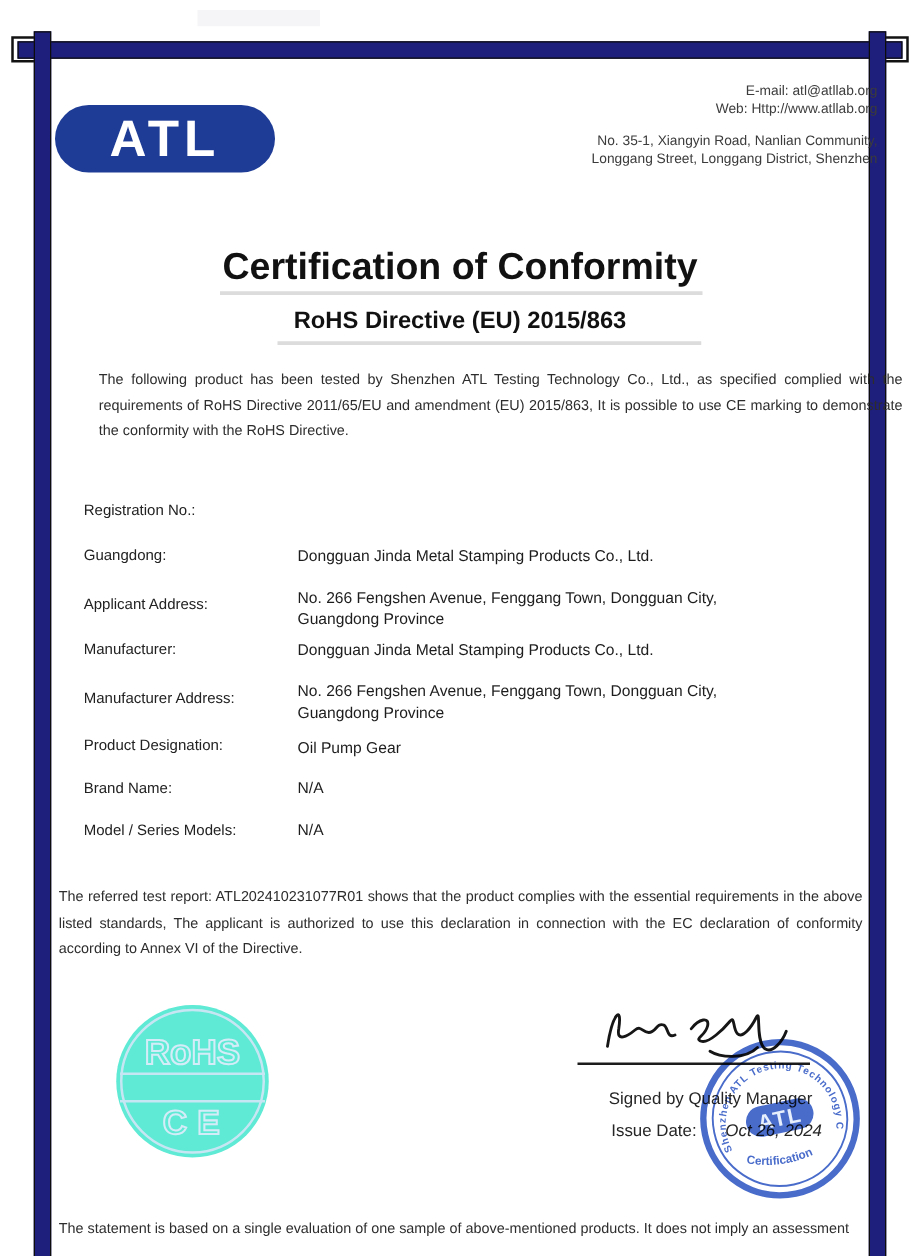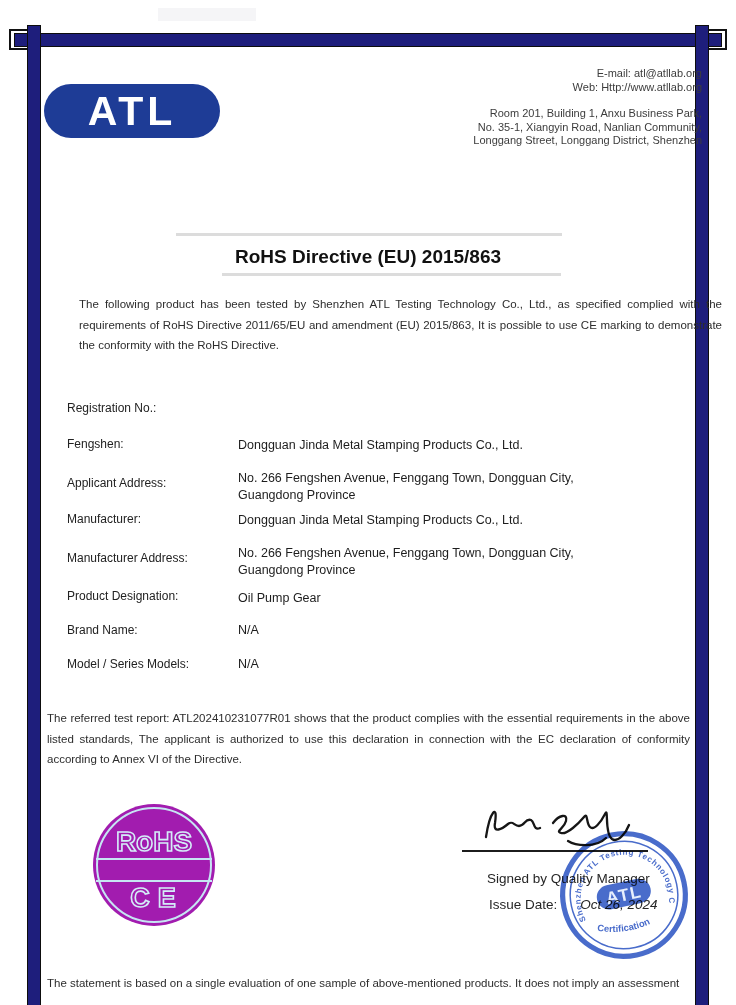--- a/index.html
+++ b/index.html
@@ -26,21 +26,21 @@
   .subtitle-shadow{position:absolute;left:222px;width:339px;top:273px;height:2.5px;background:#dcdcdc;}
   
   .para{position:absolute;left:47px;width:643px;font-size:11.5px;line-height:20.5px;text-align:justify;color:#2d2d2d;}
   .para.intro{top:294px;margin-left:32px;}
   .para.report{top:698px;margin-top:10px;}
   .para.footer{top:973px;text-align:left;}
   
   .flabel{position:absolute;left:67px;width:168px;font-size:12px;color:#222;}
   .fvalue{position:absolute;left:238px;width:402px;font-size:12.5px;line-height:17px;color:#1d1d1d;}
   
-  .rohs{position:absolute;left:93px;top:804px;width:122px;height:122px;border-radius:50%;background:#a21caf;}
+  .rohs{position:absolute;left:93px;top:804px;width:122px;height:122px;border-radius:50%;background:#5eead4;}
   .rohs-inner-ring{position:absolute;left:3px;top:3px;right:3px;bottom:3px;border:2px solid #c6e6f3;border-radius:50%;}
   .rohs-line{position:absolute;left:3px;right:3px;height:2px;background:#c6e6f3;}
   .rohs-line.l1{top:54px;} .rohs-line.l2{top:76px;}
   .outline-text{color:transparent;-webkit-text-stroke:1.6px #d4ecf8;}
   @supports not (-webkit-text-stroke:1px black){.outline-text{color:#d4ecf8;}}
   .rohs-top{position:absolute;left:0;right:0;top:22px;text-align:center;font-size:28px;font-weight:bold;}
   .rohs-bottom{position:absolute;left:6px;right:0;top:79px;text-align:center;font-size:27px;font-weight:bold;letter-spacing:8px;}
   
   .sig-svg{position:absolute;left:478px;top:793px;width:160px;height:58px;}
   .sig-line{position:absolute;left:462px;top:850px;width:186px;height:2px;background:#1c1c1c;}
@@ -63,34 +63,34 @@
   <div class="frame-right"></div>
 
   <div class="logo">
     <span>ATL</span>
   </div>
   <div class="contact block1">
     <div>E-mail: atl@atllab.org</div>
     <div>Web: Http://www.atllab.org</div>
   </div>
   <div class="contact block2">
-    <div>Room 201, Building 1, Anxu Business Park,</div>
     <div>No. 35-1, Xiangyin Road, Nanlian Community,</div>
     <div>Longgang Street, Longgang District, Shenzhen</div>
   </div>
 
+  <div class="title">Certification of Conformity</div>
   <div class="title-shadow"></div>
   <div class="subtitle">RoHS Directive (EU) 2015/863</div>
   <div class="subtitle-shadow"></div>
 
   <div class="para intro">The following product has been tested by Shenzhen ATL Testing Technology Co., Ltd., as specified complied with the requirements of RoHS Directive 2011/65/EU and amendment (EU) 2015/863, It is possible to use CE marking to demonstrate the conformity with the RoHS Directive.</div>
 
   <div class="flabel" style="top:401px">Registration No.:</div>
 
-  <div class="flabel" style="top:437px">Fengshen:</div>
+  <div class="flabel" style="top:437px">Guangdong:</div>
   <div class="fvalue" style="top:437px">Dongguan Jinda Metal Stamping Products Co., Ltd.</div>
 
   <div class="flabel" style="top:476px">Applicant Address:</div>
   <div class="fvalue" style="top:470px">No. 266 Fengshen Avenue, Fenggang Town, Dongguan City, Guangdong Province</div>
 
   <div class="flabel" style="top:512px">Manufacturer:</div>
   <div class="fvalue" style="top:512px">Dongguan Jinda Metal Stamping Products Co., Ltd.</div>
 
   <div class="flabel" style="top:551px">Manufacturer Address:</div>
   <div class="fvalue" style="top:545px">No. 266 Fengshen Avenue, Fenggang Town, Dongguan City, Guangdong Province</div>

